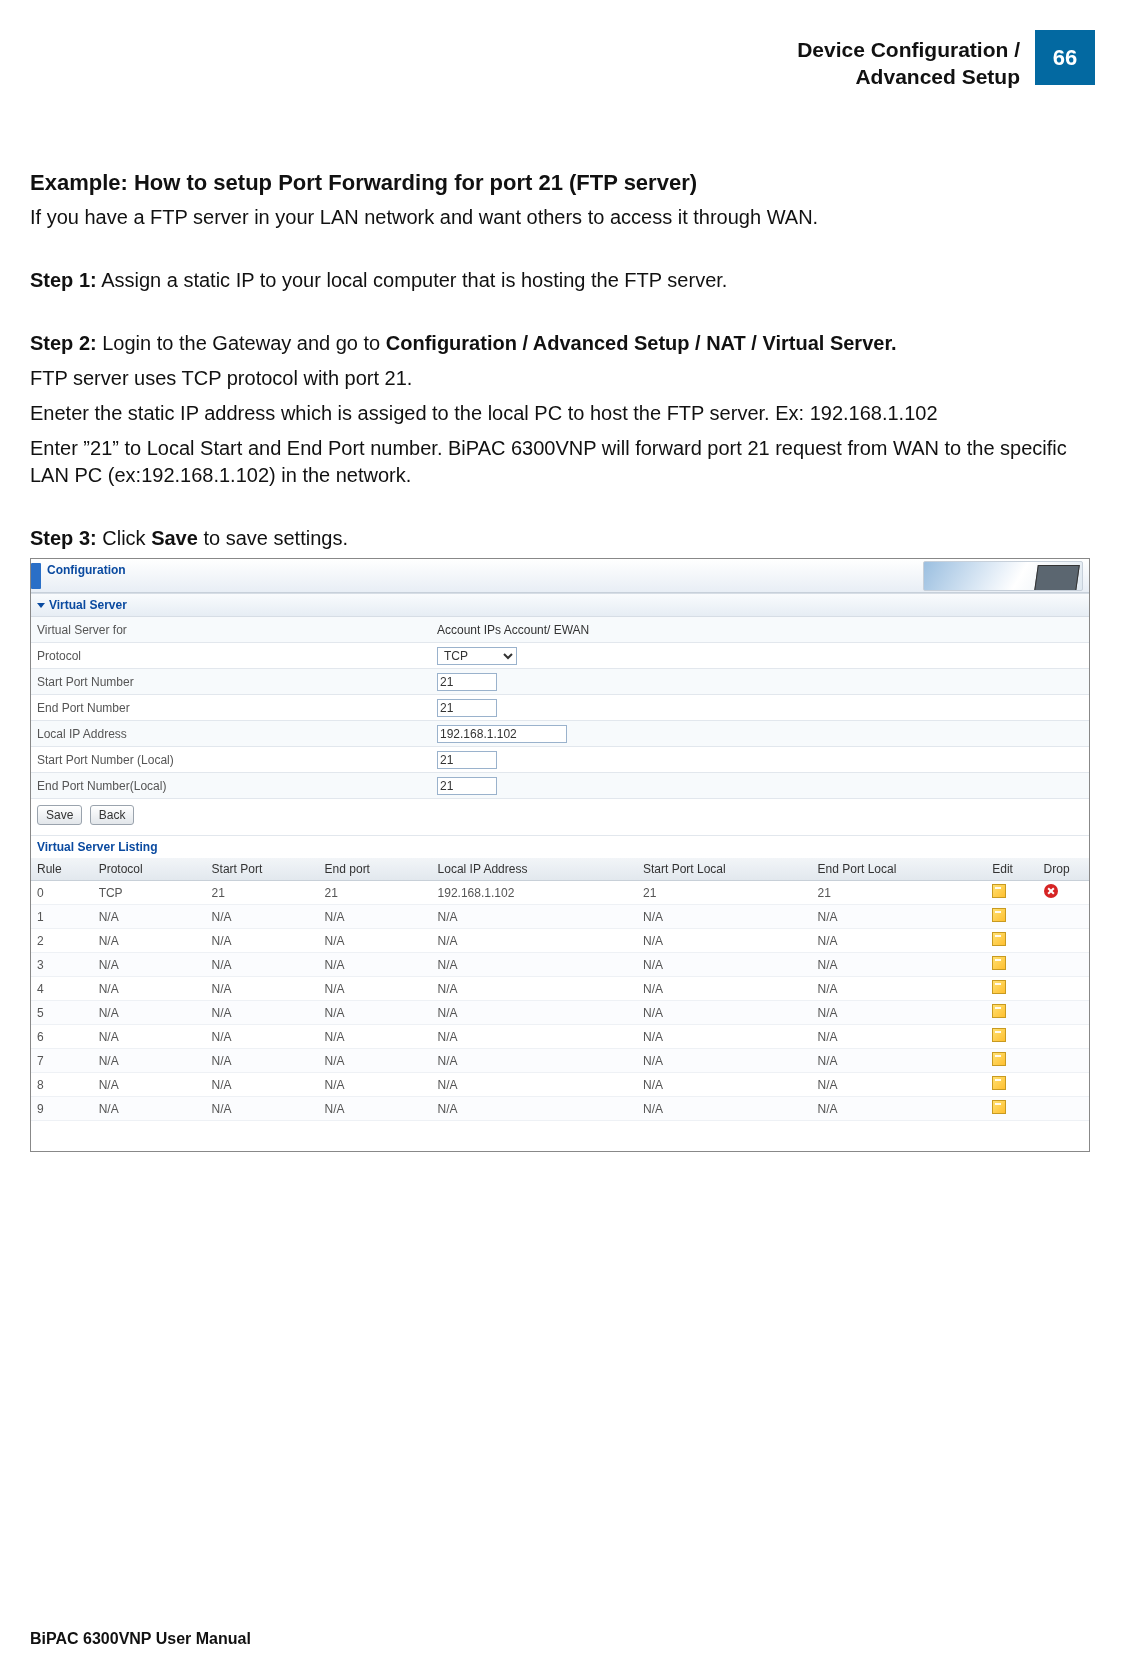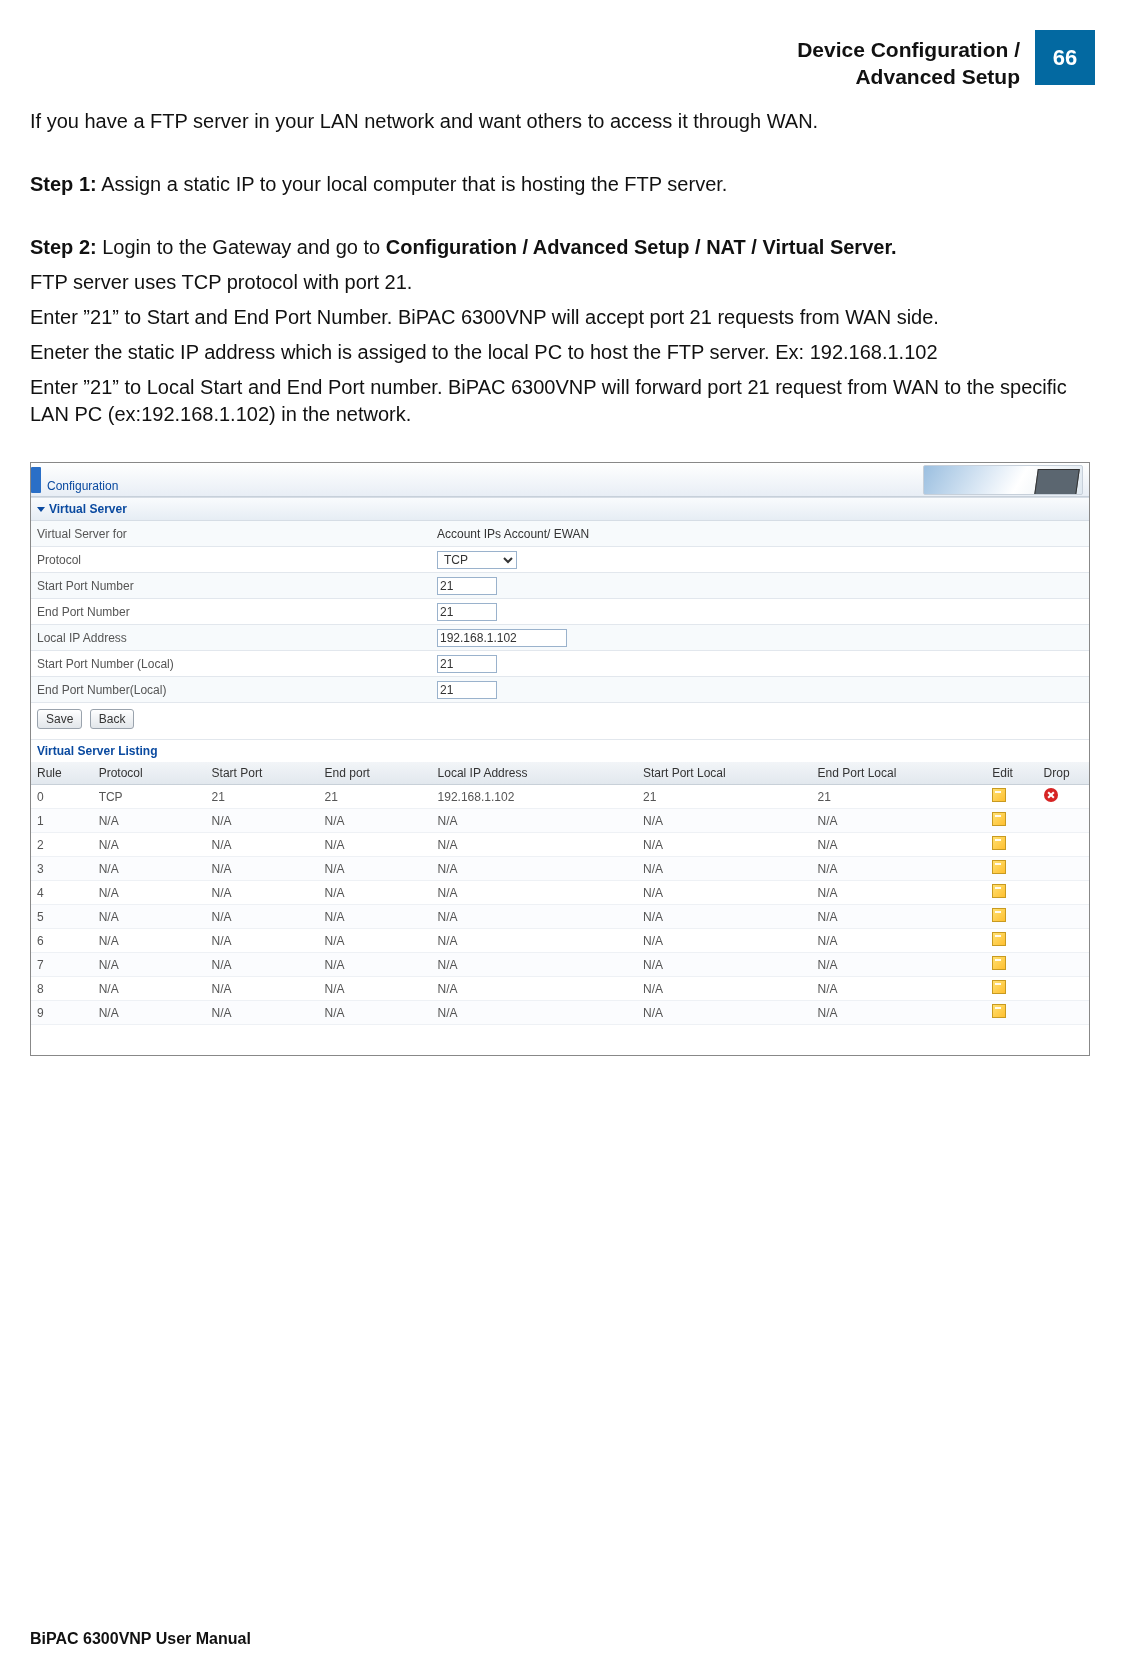--- a/index.html
+++ b/index.html
@@ -51,22 +51,22 @@
     background: #fff;
   }
   .conf-bar {
     background: linear-gradient(#fff, #e8eef5);
     border-bottom: 1px solid #c7d0da;
     height: 34px;
     display: flex; align-items: center; justify-content: space-between;
     padding: 0 6px 0 0;
   }
   .conf-tab {
-    display: flex; align-items: flex-end;
-    color: #0a4aa0; font-weight: normal;
+    display: flex; align-items: flex-start;
+    color: #0a4aa0; font-weight: bold;
     font-size: 12px;
   }
   .conf-tab .bluebar { width: 10px; height: 26px; background: #2a6fc7; margin-right: 6px; border-radius: 1px; }
   .conf-img {
     width: 160px; height: 30px;
     background: linear-gradient(120deg, #9bbfe0 0%, #e6eff8 45%, #ffffff 60%, #dfe8f0 100%);
     border: 1px solid #c7d0da;
     border-radius: 2px;
     position: relative;
     overflow: hidden;
@@ -169,40 +169,43 @@
 <body>
 
 <div class="page">
 
   <div class="hdr">
     <div class="hdr-title">Device Configuration /
 Advanced Setup</div>
     <div class="hdr-badge">66</div>
   </div>
 
+  <div class="h2">Example: How to setup Port Forwarding for port 21 (FTP server)</div>
   <div class="p">If you have a FTP server in your LAN network and want others to access it through WAN.</div>
 
   <div class="gap"></div>
 
   <div class="p">
     <span class="step-lbl">Step 1:</span><span>  Assign a static IP to your local computer that is hosting the FTP server.</span>
   </div>
 
   <div class="gap"></div>
 
   <div class="p">
     <span class="step-lbl">Step 2:</span><span>  Login to the Gateway and go to </span><b>Configuration / Advanced Setup / NAT / Virtual Server.</b>
   </div>
   <div class="p">FTP server uses TCP protocol with port 21.</div>
-  <div class="p">Enter ”21” to Start and End Port Number.  BiPAC 6300VNP will accept port 21 requests from WAN side.</div>
   <div class="p">Eneter the static IP address which is assiged to the local PC to host the FTP server. Ex: 192.168.1.102</div>
   <div class="p">Enter ”21” to Local Start and End Port number. BiPAC 6300VNP will forward port 21 request from WAN to the specific LAN PC (ex:192.168.1.102) in the network.</div>
 
   <div class="gap"></div>
 
+  <div class="p">
+    <span class="step-lbl">Step 3:</span><span> Click </span><b>Save</b><span> to save settings.</span>
+  </div>
 
   <div class="shot">
     <div class="conf-bar">
       <div class="conf-tab">
         <span class="bluebar"></span>
         <span>Configuration</span>
       </div>
       <div class="conf-img"></div>
     </div>
 

